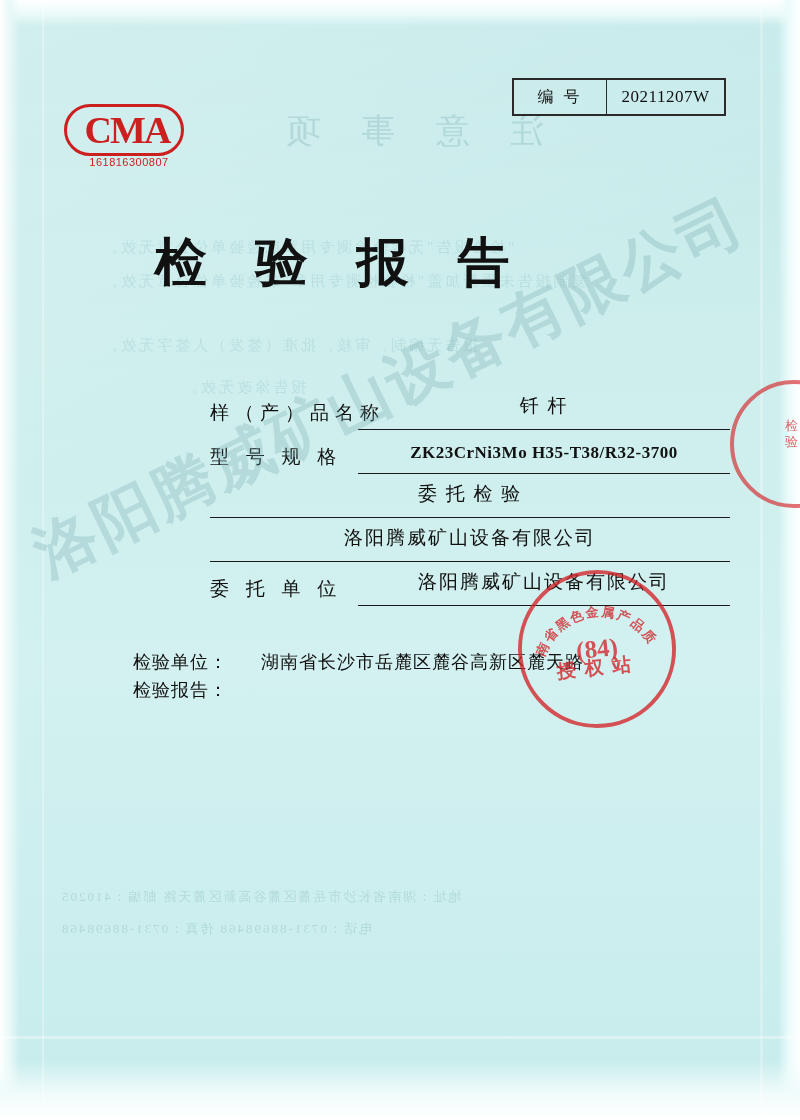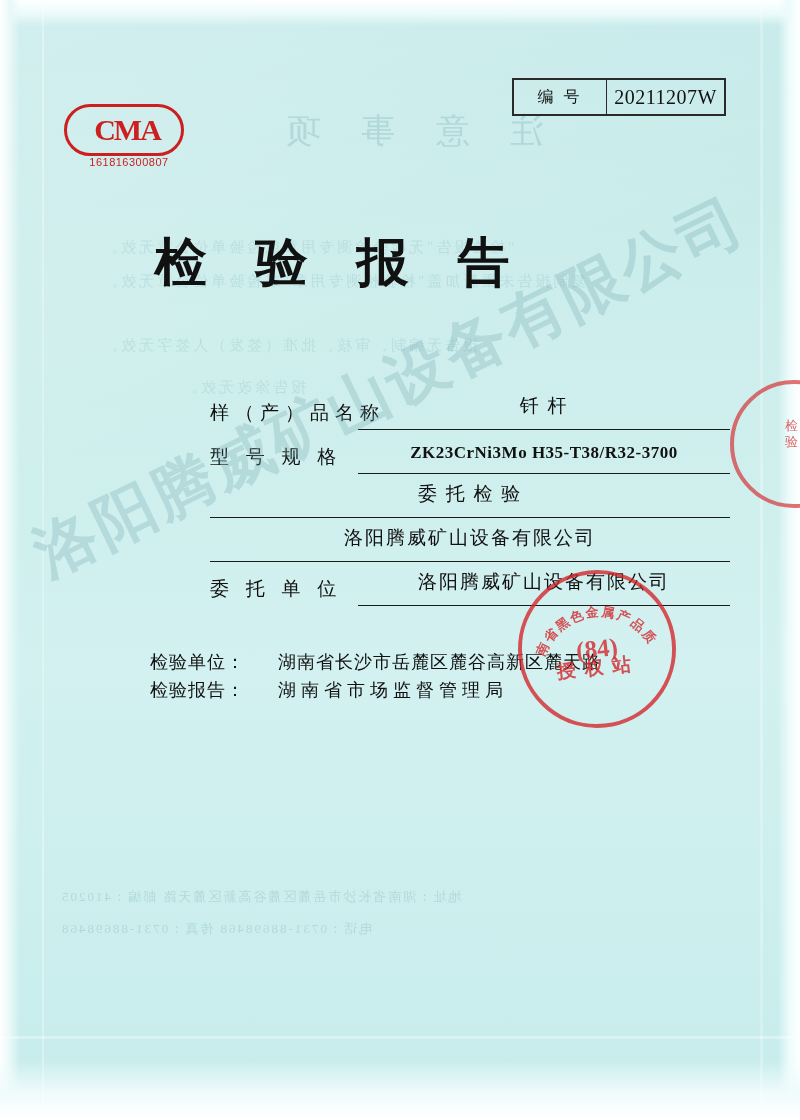--- a/index.html
+++ b/index.html
@@ -66,21 +66,21 @@
   .cma-text {
     position: absolute;
     left: 0; top: 0;
     width: 120px;
     height: 46px;
     line-height: 46px;
     text-align: center;
     color: #cc1f1f;
     font-family: "Liberation Serif", serif;
     font-weight: bold;
-    font-size: 30px;
+    font-size: 38px;
     letter-spacing: -2px;
   }
   .cma-code {
     margin-top: 0;
     width: 130px;
     text-align: center;
     color: #cc1f1f;
     font-size: 11px;
     font-family: "Liberation Sans", sans-serif;
     letter-spacing: 0.5px;
@@ -105,21 +105,21 @@
     height: 34px;
     text-align: center;
     font-size: 16px;
     color: #111;
     font-family: "Liberation Serif", serif;
     letter-spacing: 3px;
     padding: 0 4px;
   }
   .numbox td.val {
     letter-spacing: 0.5px;
-    font-size: 20px;
+    font-size: 17px;
   }
   .numbox td.lab { width: 84px; }
 
   
   .title {
     position: absolute;
     left: 0;
     top: 228px;
     width: 664px;
     text-align: center;
@@ -166,21 +166,21 @@
   }
   .fvalue.model {
     font-size: 17px;
     letter-spacing: 0.5px;
     font-weight: bold;
   }
 
   
   .units {
     position: absolute;
-    left: 150px;
+    left: 133px;
     top: 650px;
     width: 540px;
   }
   .urow {
     display: flex;
     align-items: baseline;
     height: 28px;
     font-size: 18px;
     color: #111;
     font-family: "Liberation Serif", serif;
@@ -364,21 +364,20 @@
     </div>
   </div>
 
   <div class="units">
     <div class="urow">
       <div class="ulabel">检验单位：</div>
       <div class="uvalue">湖南省长沙市岳麓区麓谷高新区麓天路</div>
     </div>
     <div class="urow">
       <div class="ulabel">检验报告：</div>
-      <div class="uvalue spread">湖南省市场监督管理局</div>
     </div>
   </div>
 
   <div class="seal">
     <svg class="seal-arc" viewBox="0 0 150 150">
       <defs>
         <path id="arcpath" d="M 20,82 A 58,58 0 0 1 130,82" fill="none"></path>
       </defs>
       <text>
         <textPath href="#arcpath" startOffset="50%" text-anchor="middle">湖南省黑色金属产品质量</textPath>

